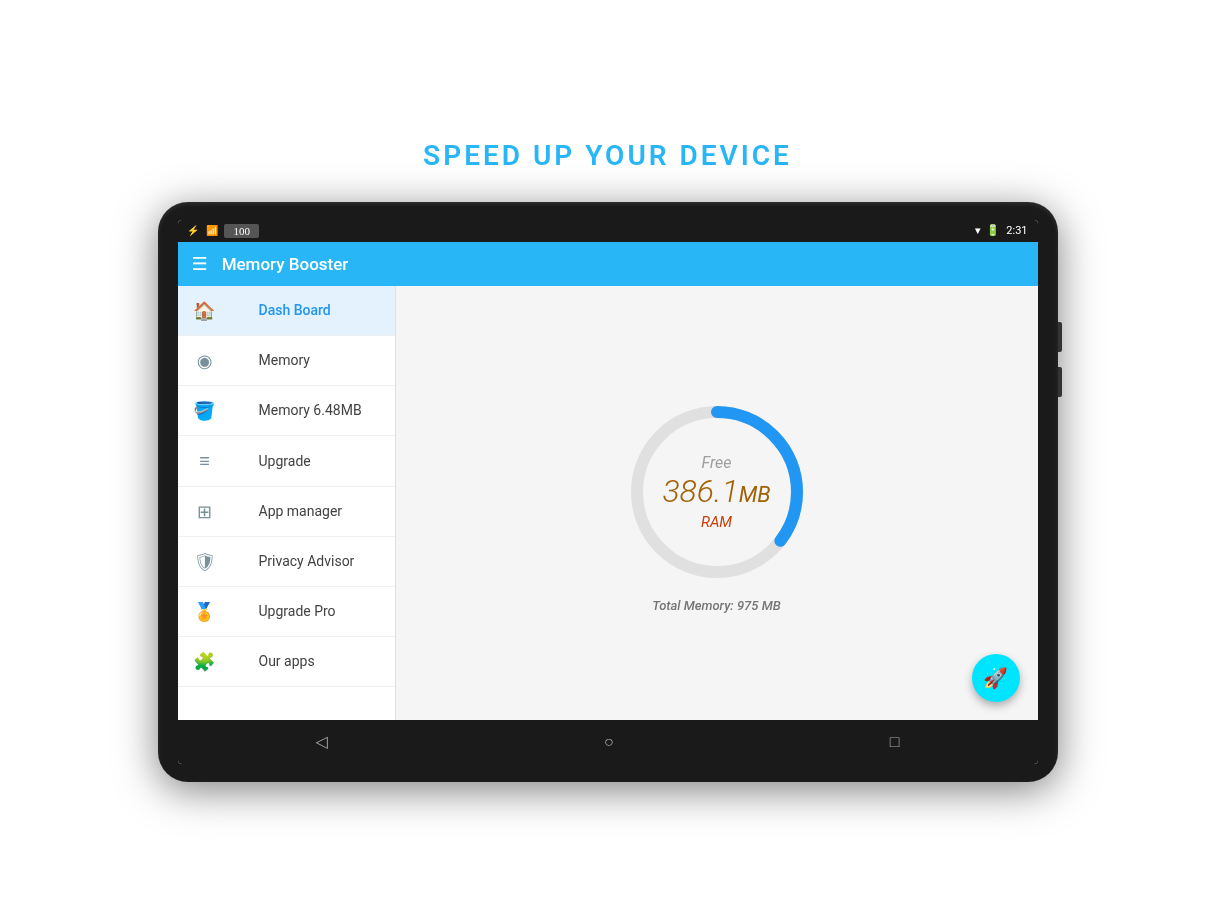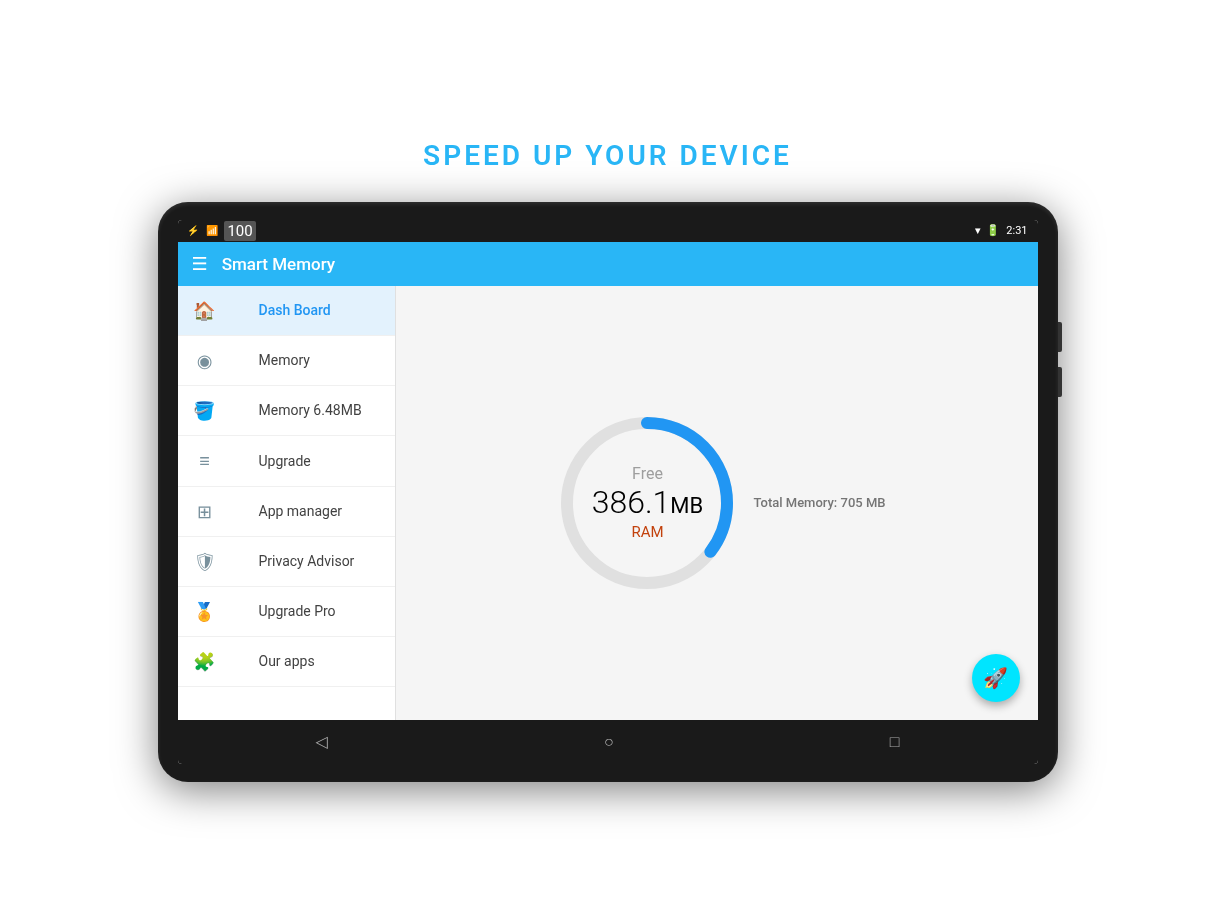--- a/index.html
+++ b/index.html
@@ -145,22 +145,24 @@
       flex-direction: column;
       align-items: center;
       justify-content: center;
       padding: 20px;
       position: relative;
     }
 
     
     .ram-circle-container {
       display: flex;
+      flex-direction: column;
       align-items: center;
       gap: 6px;
+      font-style: italic;
     }
 
     .circle-svg-wrapper {
       position: relative;
       width: 200px;
       height: 200px;
     }
     .circle-center-text {
       position: absolute;
       top: 50%;
@@ -170,21 +172,21 @@
       line-height: 1.2;
     }
     .circle-free-label {
       font-size: 16px;
       color: #9e9e9e;
       font-weight: 400;
     }
     .circle-value {
       font-size: 32px;
       font-weight: 300;
-      color: #000000;
+      color: #a16207;
     }
     .circle-value span.unit {
       font-size: 22px;
       font-weight: 400;
     }
     .circle-ram-label {
       font-size: 15px;
       color: #c2410c;
       font-weight: 400;
       margin-top: 2px;
@@ -254,32 +256,32 @@
 <div class="tablet-wrapper">
   <div class="tablet-side-btn top"></div>
   <div class="tablet-side-btn bottom"></div>
 
   <div class="tablet-screen">
 
     <div class="status-bar">
       <div class="status-bar-left">
         <span class="status-icon">⚡</span>
         <span class="status-icon">📶</span>
-        <span class="status-icon" style="font-size:15px;background:#555;color:white;padding:1px 3px;border-radius:2px;">100</span>
+        <span class="status-icon" style="font-size:11px;background:#555;color:white;padding:1px 9px;border-radius:2px;font-family:Liberation Serif, serif;">100</span>
       </div>
       <div class="status-bar-right">
         <span>▾</span>
         <span>🔋</span>
         <span>2:31</span>
       </div>
     </div>
 
     <div class="app-bar">
       <span class="hamburger-icon">☰</span>
-      <span class="app-title">Smart Memory</span>
+      <span class="app-title">Memory Booster</span>
     </div>
 
     <div class="content-area">
 
       <div class="sidebar">
 
         <div class="nav-item active">
           <span class="nav-icon">🏠</span>
           <span class="nav-label">Dash Board</span>
         </div>
@@ -335,21 +337,21 @@
             <div class="circle-center-text">
               <div class="circle-free-label">Free</div>
               <div class="circle-value">
                 <span>386.1</span><span class="unit">MB</span>
               </div>
               <div class="circle-ram-label">RAM</div>
             </div>
           </div>
 
           <div class="total-memory-text">
-            <span>Total Memory:</span> <span>705</span> <span>MB</span>
+            <span>Total Memory:</span> <span>975</span> <span>MB</span>
           </div>
 
         </div>
 
         <div class="fab">
           <span class="fab-icon">🚀</span>
         </div>
 
       </div>
     </div>

